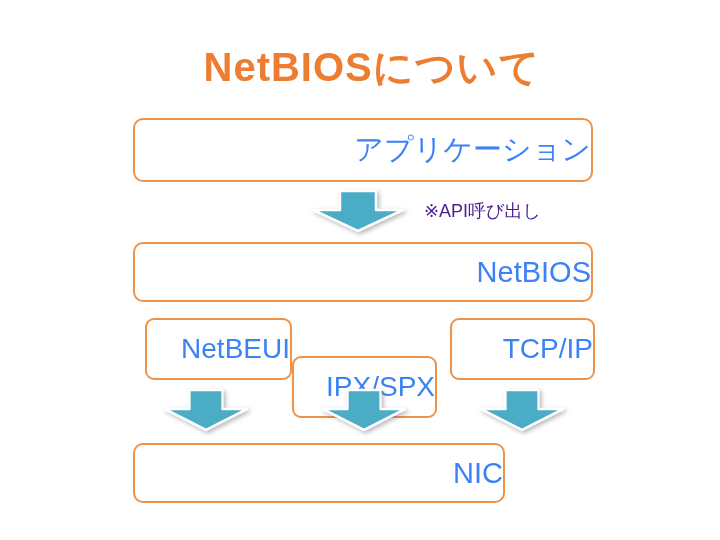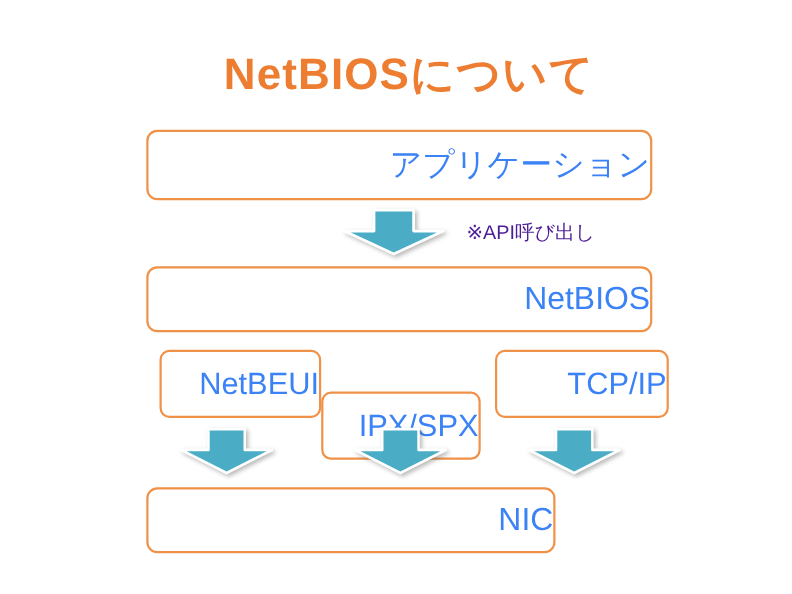--- a/index.html
+++ b/index.html
@@ -39,21 +39,21 @@
     justify-content: flex-end;
     color: #3b82f6;
     font-size: 29px;
   }
   .box-application { left: 133px; top: 118px; width: 460px; height: 64px; }
   .box-netbios     { left: 133px; top: 242px; width: 460px; height: 60px; }
   .box-nic         { left: 133px; top: 443px; width: 372px; height: 60px; }
   .box-protocol    { top: 318px; height: 62px; font-size: 28px; border-radius: 9px; }
   .box-netbeui { left: 133px; width: 147px; margin-left: 12px; }
   .box-ipxspx  { left: 292px; width: 145px; margin-top: 38px; }
-  .box-tcpip   { left: 450px; width: 158px; padding-left: 32px; }
+  .box-tcpip   { left: 450px; width: 145px; padding-left: 32px; }
   .arrow {
     position: absolute;
     width: 96px;
     height: 44px;
   }
   .arrow svg {
     width: 100%;
     height: 100%;
     filter: drop-shadow(2px 2.5px 2px rgba(100,100,100,0.45));
   }

